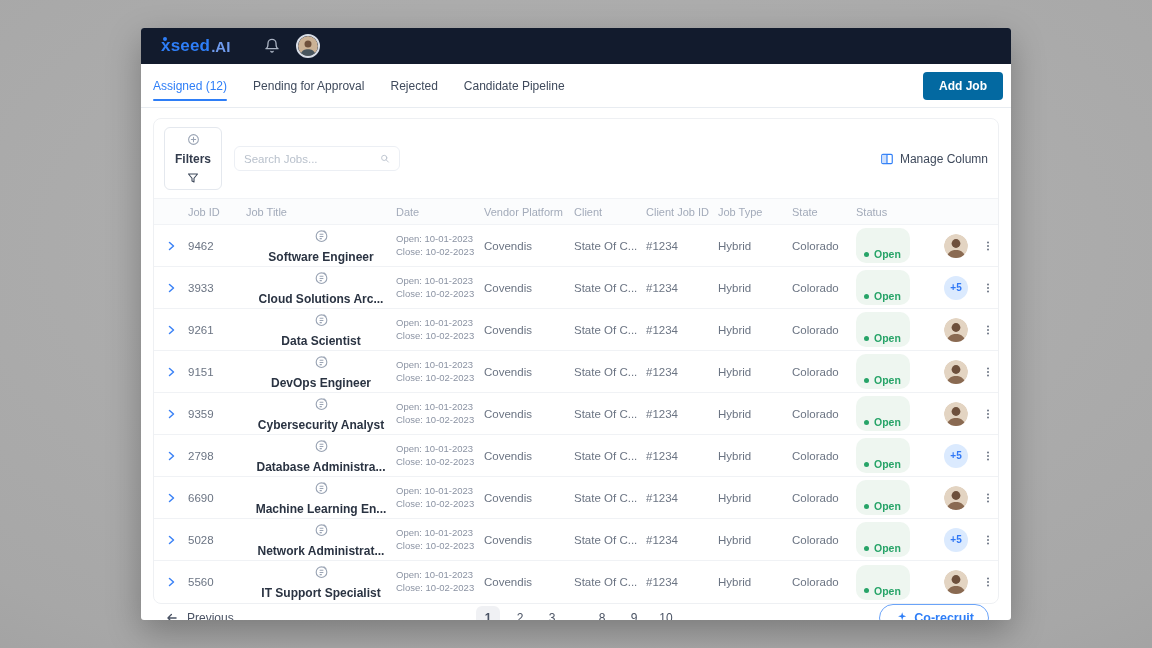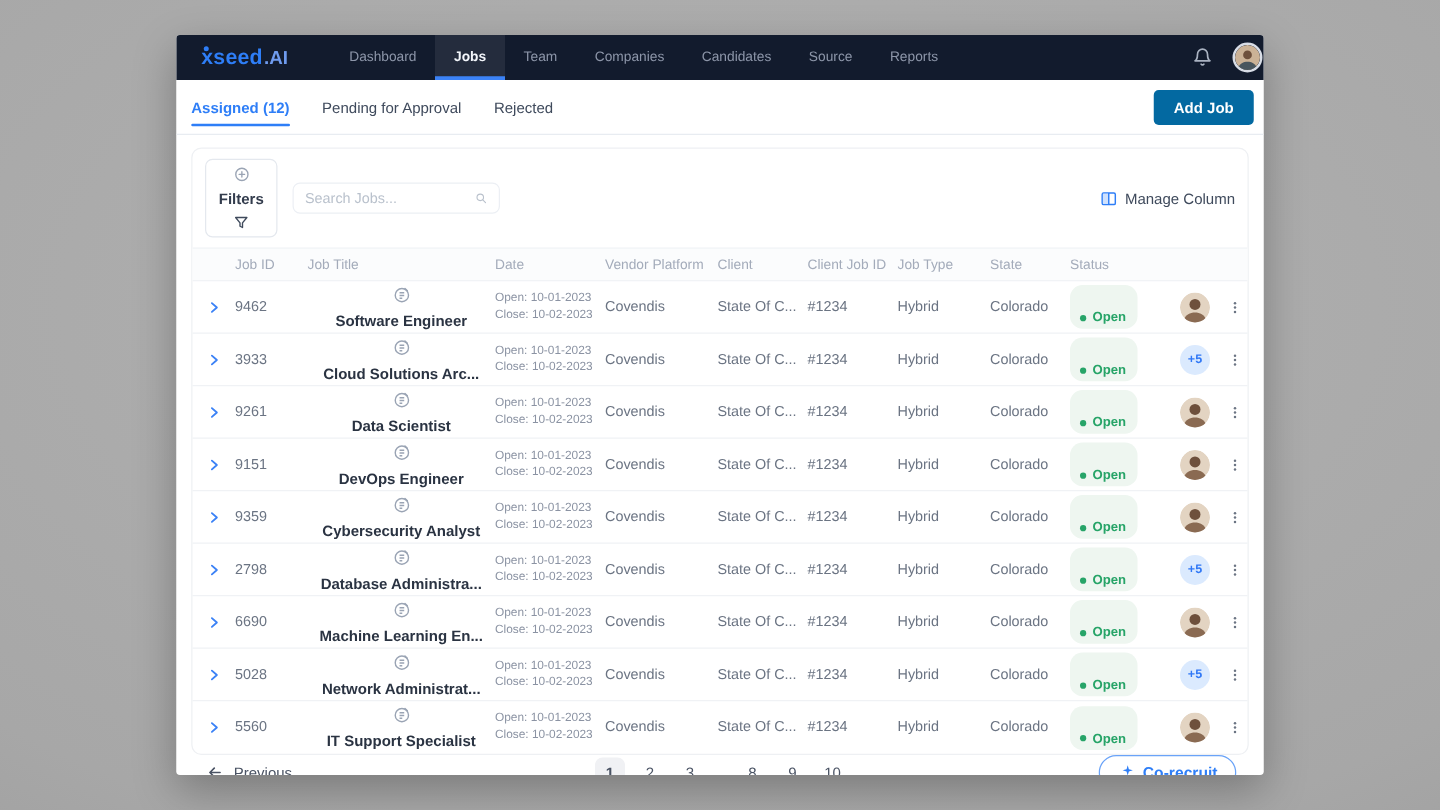--- a/index.html
+++ b/index.html
@@ -31,21 +31,21 @@
   }
   .nav-item.active { background:rgba(255,255,255,.08); color:#f3f6fb; font-weight:bold; }
   .nav-item.active::after { content:""; position:absolute; left:0; right:0; bottom:0; height:3px; background:#3b82f6; }
   .nav-right { display:flex; align-items:center; gap:16px; }
   .bell { width:16px; height:16px; display:block; }
   .nav-avatar { width:24px; height:24px; border-radius:50%; border:2px solid #d8dde6; display:block; }
   
   .tabs-row { height:44px; display:flex; align-items:center; padding:0 8px 0 12px; border-bottom:1px solid #e8ecf1; flex:none; }
   .tabs { display:flex; align-items:center; gap:26px; height:100%; }
   .tab { font-size:12px; color:#3f4a5c; cursor:pointer; height:100%; display:flex; align-items:center; position:relative; }
-  .tab.active { color:#2e7ef7; font-weight:bold; }
+  .tab.active { color:#2e7ef7; font-weight:normal; }
   .tab.active::after { content:""; position:absolute; left:0; right:0; bottom:6px; height:2px; border-radius:2px; background:#2e7ef7; }
   .add-job-btn {
     margin-left:auto; background:#0369a1; color:#fff; border:none; border-radius:4px;
     font-size:12px; font-weight:bold; padding:7px 16px; cursor:pointer; font-family:inherit;
   }
   
   .panel { margin:10px 12px 0; border:1px solid #eef0f3; border-radius:8px; background:#fff; flex:none; }
   .toolbar { display:flex; align-items:center; padding:8px 10px; }
   .filters-btn {
     display:flex; align-items:center; gap:6px; border:1px solid #e4e8ee; background:#fff;
@@ -103,36 +103,20 @@
 </head>
 <body>
 
 <div class="app-card">
 
   <div class="navbar">
     <div class="logo">
       <span class="logo-main">xseed</span>
         <span class="logo-suffix">.AI</span>
     </div>
-    <div class="nav-items">
-
-        <span class="nav-item">Dashboard</span>
-
-        <span class="nav-item active">Jobs</span>
-
-        <span class="nav-item">Team</span>
-
-        <span class="nav-item">Companies</span>
-
-        <span class="nav-item">Candidates</span>
-
-        <span class="nav-item">Source</span>
-
-        <span class="nav-item">Reports</span>
-      </div>
     <div class="nav-right">
       <span>
         <svg class="bell" viewBox="0 0 24 24" fill="none" stroke="#aab3c2" stroke-width="2" stroke-linecap="round" stroke-linejoin="round">
           <path d="M18 8a6 6 0 0 0-12 0c0 7-3 8-3 8h18s-3-1-3-8"></path>
             <path d="M13.7 20a2 2 0 0 1-3.4 0"></path>
         </svg>
       </span>
       <span>
         <svg class="nav-avatar" viewBox="0 0 24 24">
           <circle cx="12" cy="12" r="12" fill="#cbb296"></circle>
@@ -145,20 +129,21 @@
 
   <div class="tabs-row">
     <div class="tabs">
 
         <span class="tab active">Assigned (12)</span>
 
         <span class="tab">Pending for Approval</span>
 
         <span class="tab">Rejected</span>
 
+        <span class="tab">Candidate Pipeline</span>
       </div>
     <button class="add-job-btn">Add Job</button>
   </div>
 
   <div class="panel">
     <div class="toolbar">
       <button class="filters-btn">
         <svg width="13" height="13" viewBox="0 0 24 24" fill="none" stroke="#9aa4b4" stroke-width="2" stroke-linecap="round">
           <circle cx="12" cy="12" r="9"></circle>
             <path d="M12 8v8M8 12h8"></path>

